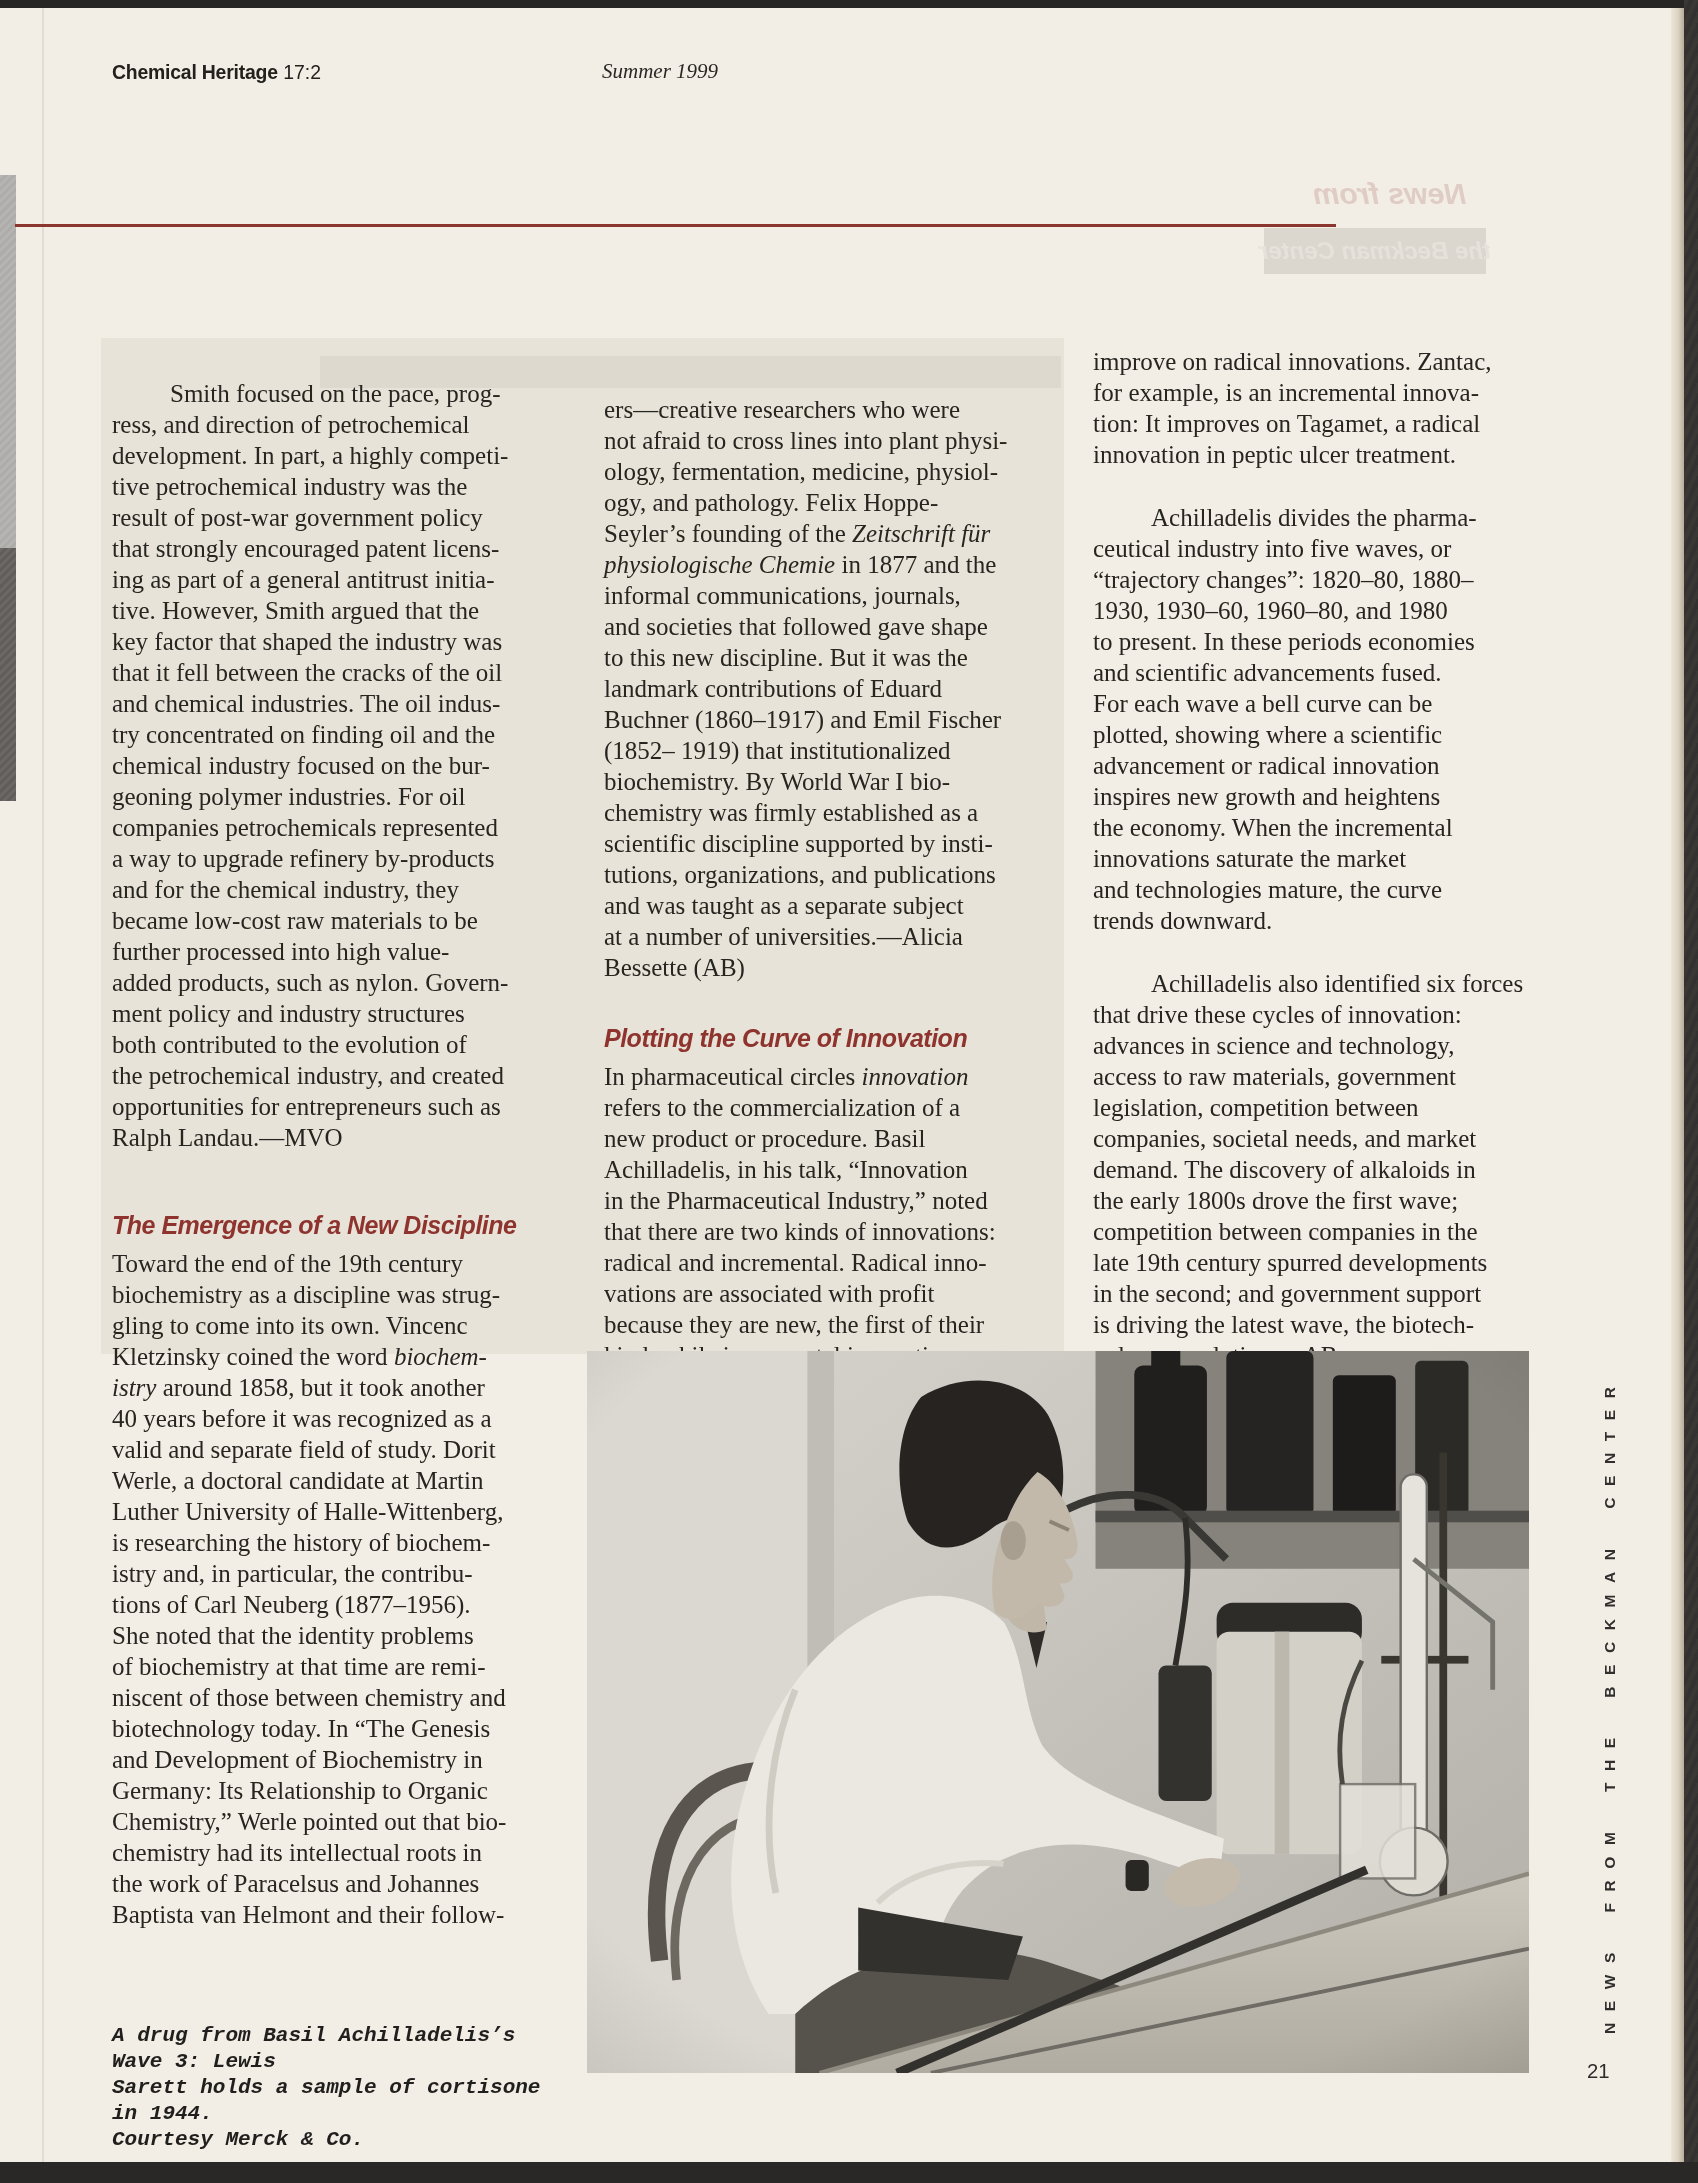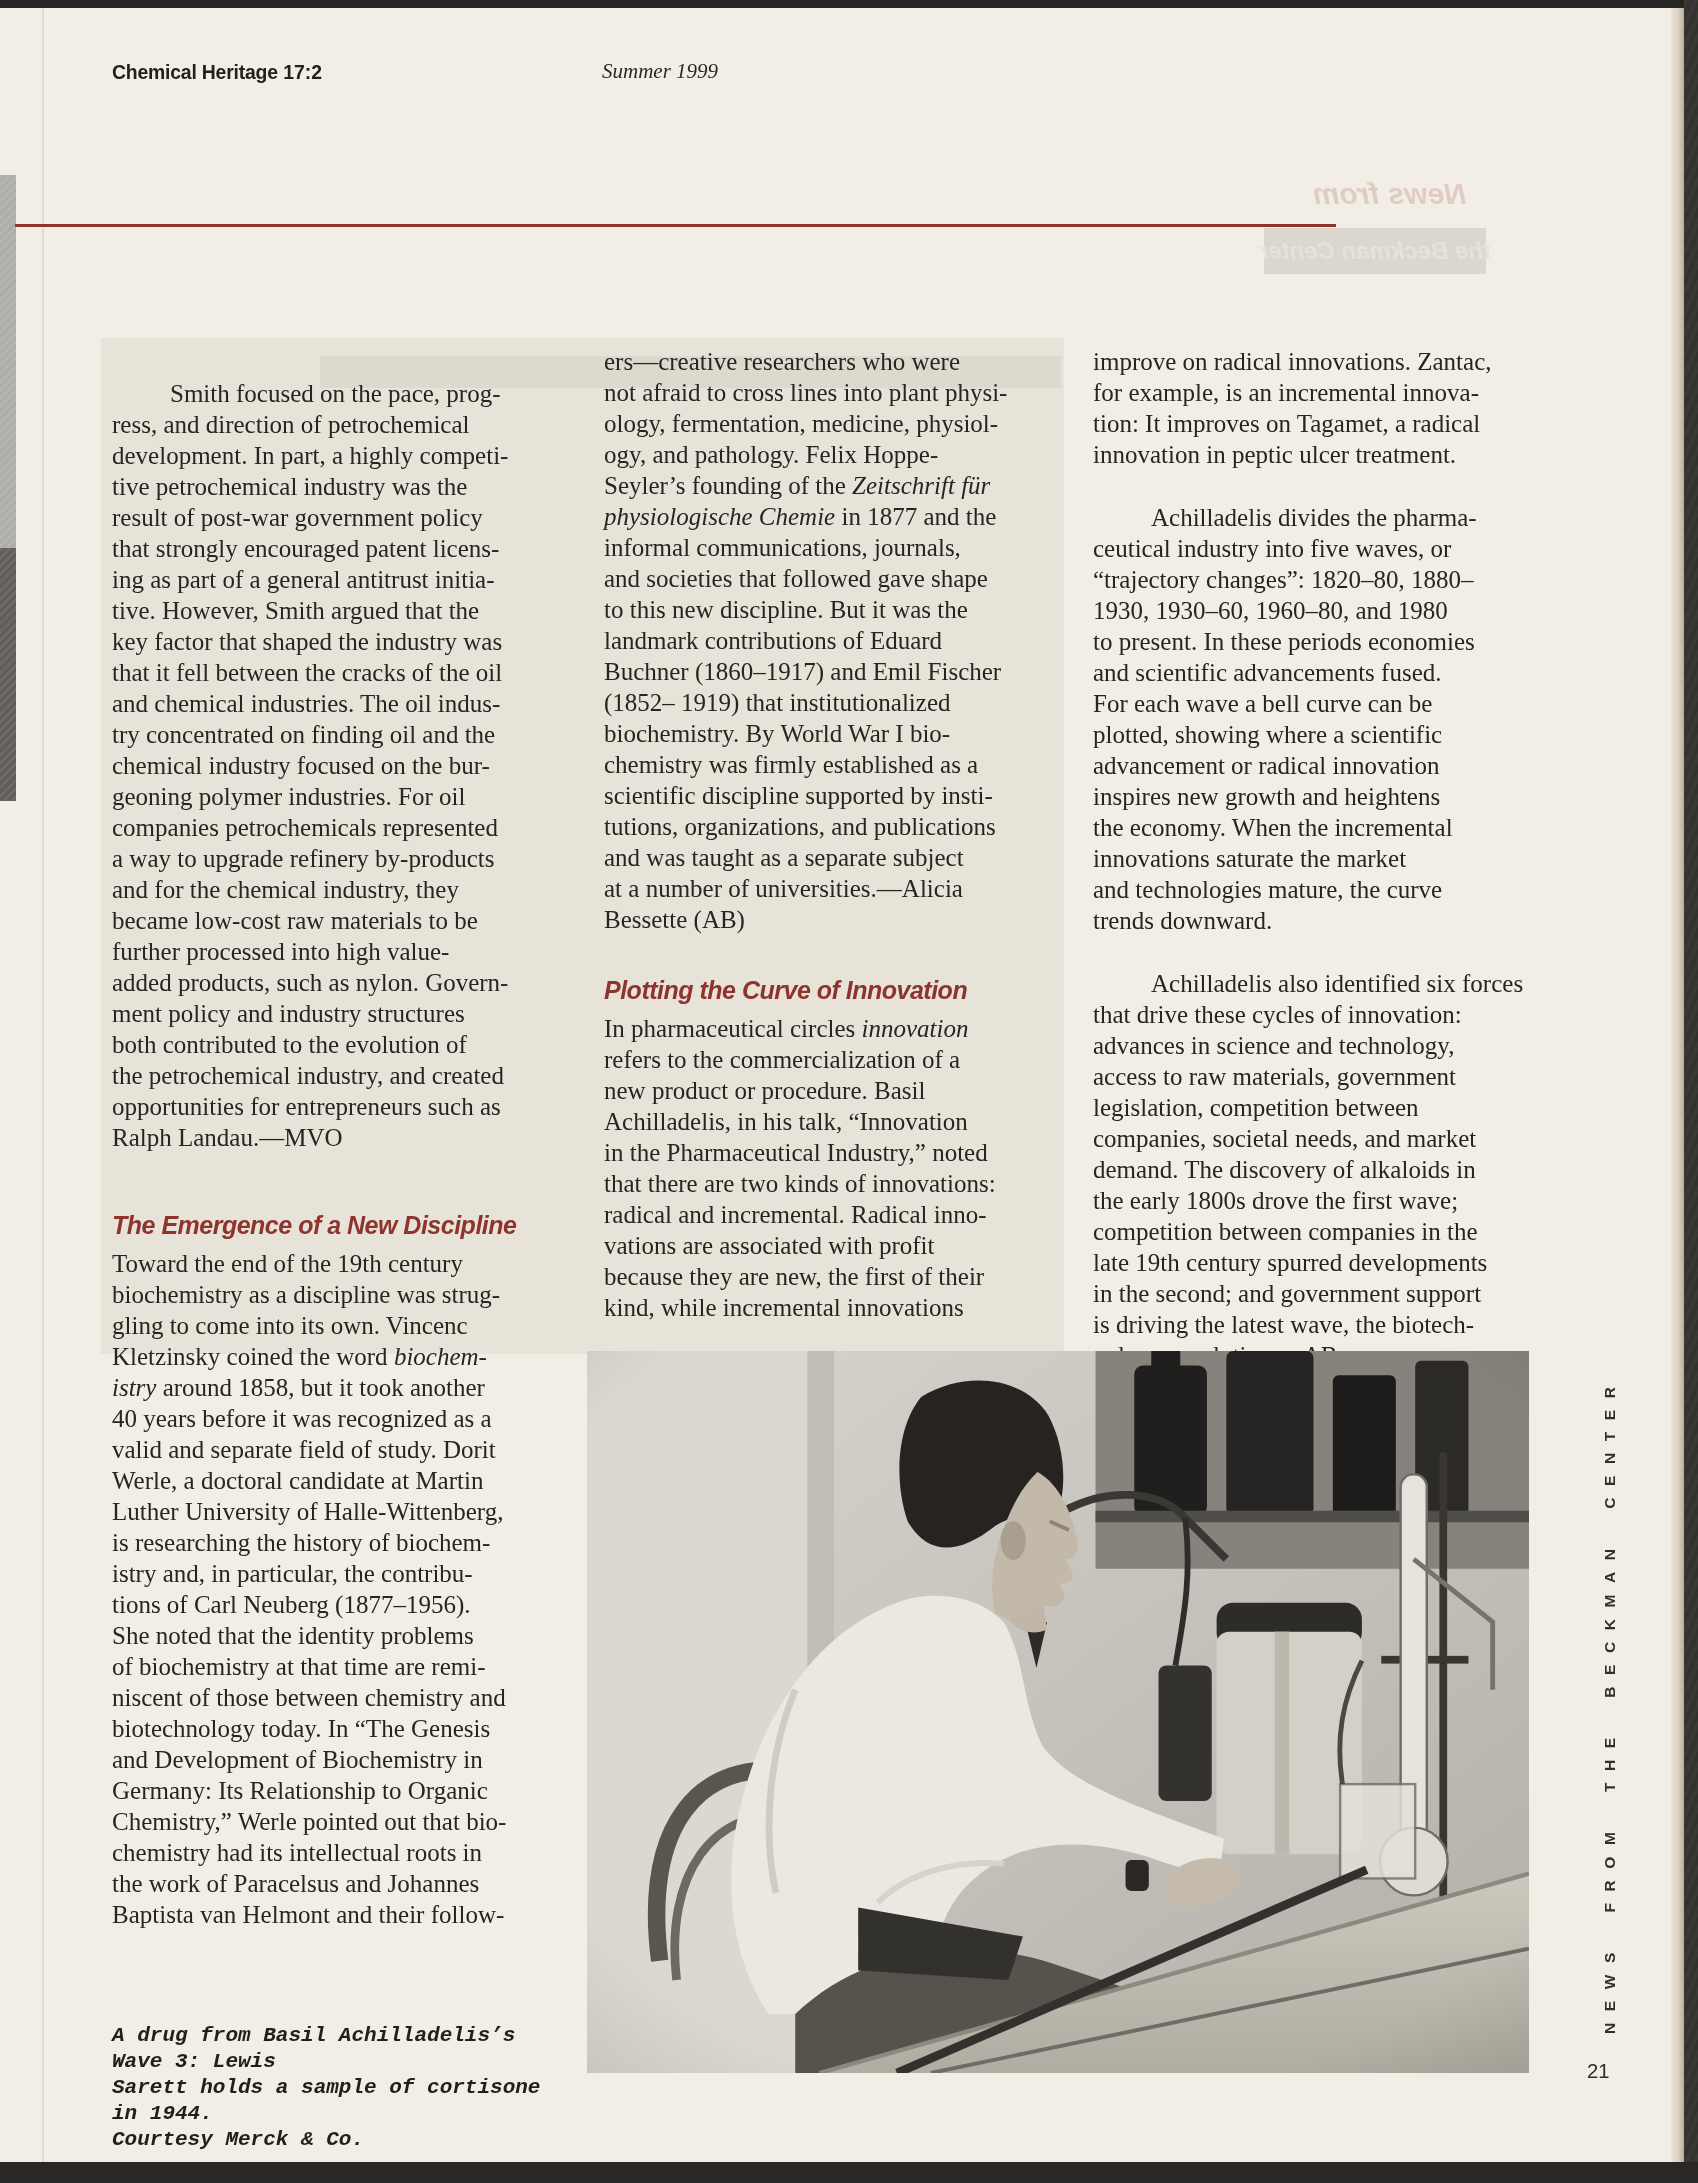--- a/index.html
+++ b/index.html
@@ -12,36 +12,36 @@
     background:repeating-linear-gradient(135deg,#b6b4b1 0 2.9px,#aeacab 2.9px 5.8px);}
   .left-strip-b{position:absolute;left:0;top:548px;width:15.5px;height:253px;
     background:repeating-linear-gradient(135deg,#6b6865 0 2.9px,#605d5b 2.9px 5.8px);}
   .crease{position:absolute;left:42px;top:7.7px;width:1.5px;height:2154px;background:rgba(90,80,70,0.10);}
   .tint{position:absolute;left:101px;top:338px;width:963px;height:1016px;background:rgba(168,160,148,0.14);}
   .ghost-band-top{position:absolute;left:320px;top:356px;width:741px;height:32px;background:rgba(160,150,136,0.12);}
 
   .masthead{position:absolute;left:112px;top:61px;font-family:"Liberation Sans","DejaVu Sans",sans-serif;
             font-size:19.4px;color:#23211e;white-space:nowrap;}
   .masthead b{font-weight:bold;letter-spacing:-0.2px;}
-  .masthead .issue{font-weight:bold;}
+  .masthead .issue{font-weight:normal;}
   .season{position:absolute;left:602px;top:59px;font-style:italic;font-size:21px;color:#2a2824;}
 
   .rule{position:absolute;left:14.5px;top:224px;width:1321px;height:3.4px;background:#8c352f;}
 
   .ghost1{position:absolute;left:1278px;top:177px;width:223px;text-align:center;
           font-family:"Liberation Sans","DejaVu Sans",sans-serif;font-weight:bold;font-style:italic;
           font-size:30px;color:rgba(176,120,110,0.28);transform:scaleX(-1);}
   .ghost2{position:absolute;left:1264px;top:228px;width:222px;height:46px;background:rgba(203,197,188,0.55);
           display:flex;align-items:center;justify-content:center;}
   .ghost2 span{font-family:"Liberation Sans","DejaVu Sans",sans-serif;font-weight:bold;font-style:italic;
           font-size:24px;color:rgba(230,226,219,0.95);transform:scaleX(-1);white-space:nowrap;}
 
   .col{position:absolute;top:346px;width:474px;font-size:25px;line-height:31px;color:#272520;
        text-align:left;}
-  .col-1{left:112px;} .col-2{left:604px;} .col-3{left:1093px;}
+  .col-1{left:112px;} .col-2{left:604px;margin-top:48px;} .col-3{left:1093px;}
   .para{margin:0;}
   .para.indent{text-indent:58px;margin-top:32px;}
   .col-heading{font-family:"Liberation Sans","DejaVu Sans",sans-serif;font-weight:bold;font-style:italic;
        font-size:25px;line-height:30px;letter-spacing:-0.5px;color:#8e332d;margin:57px 0 7.7px 0;}
   .col-2 .col-heading{margin-top:40px;}
   em{font-style:italic;}
 
   .caption{position:absolute;left:112px;top:2023px;width:465px;
        font-family:Liberation Mono, monospace;font-weight:bold;font-style:italic;
        font-size:21px;line-height:26px;color:#201f1d;}

